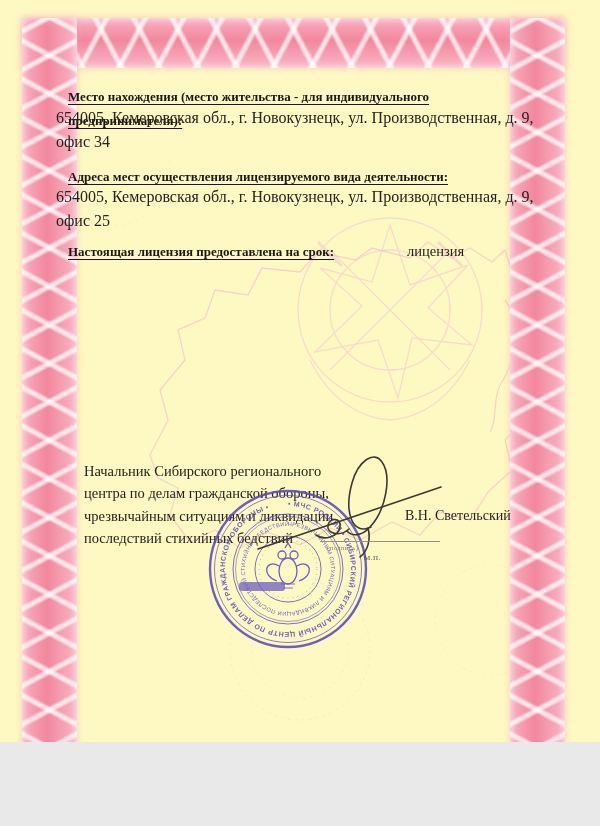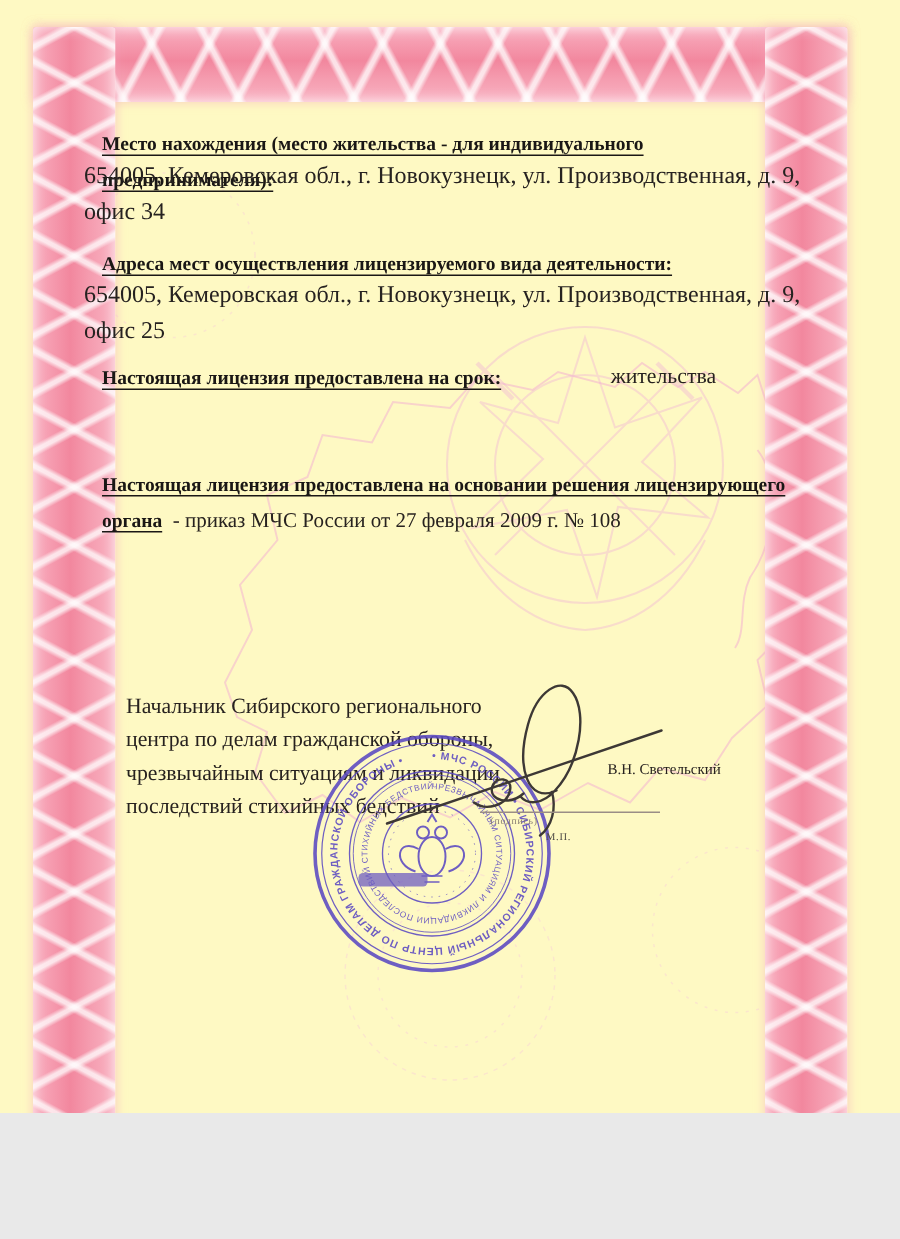--- a/index.html
+++ b/index.html
@@ -34,21 +34,21 @@
   .abs{position:absolute;}
   .hd{font-weight:bold;font-size:13px;color:#1a1715;
       text-decoration:underline;text-underline-offset:3px;text-decoration-thickness:1.2px;}
   .bd{font-size:14px;color:#27221f;}
   .para{margin:0;line-height:1.5;}
   .sec-head{left:68px;width:472px;}
   .sec-body{left:56px;width:485px;}
   .term-row{left:68px;display:flex;align-items:flex-end;gap:45px;}
   .term-val{font-size:14.5px;margin-left:28px;color:#27221f;}
   .signer{left:68px;top:460px;width:258px;font-size:14.5px;line-height:1.55;color:#27221f;margin-left:16px;}
-  .signer-name{left:405px;top:508px;font-size:10px;color:#27221f;white-space:nowrap;}
+  .signer-name{left:405px;top:508px;font-size:14px;color:#27221f;white-space:nowrap;}
   .sig-line{left:320px;top:541px;width:120px;border-top:1px solid #9a8d86;height:0;}
   .sig-caption{left:327px;top:544px;font-size:6.5px;color:#857a72;letter-spacing:.5px;}
   .seal-mark{left:331px;top:554px;font-size:7px;color:#4e4a46;letter-spacing:.5px;margin-left:33px;}
 </style>
 </head>
 <body>
 
 <div class="page">
 
   <svg class="wm" width="600" height="826" viewBox="0 0 600 826">
@@ -82,24 +82,23 @@
   </p>
   <p class="abs para sec-body" style="top:106px">654005, Кемеровская обл., г. Новокузнецк, ул. Производственная, д. 9, офис 34</p>
 
   <p class="abs para sec-head" style="top:164px">
     <span class="hd">Адреса мест осуществления лицензируемого вида деятельности:</span>
   </p>
   <p class="abs para sec-body" style="top:185px">654005, Кемеровская обл., г. Новокузнецк, ул. Производственная, д. 9, офис 25</p>
 
   <div class="abs term-row" style="top:243px">
     <span class="hd">Настоящая лицензия предоставлена на срок:</span>
-    <span class="term-val">жительства</span>
+    <span class="term-val">лицензия</span>
   </div>
 
-  <p class="abs para sec-head" style="top:311px"><span class="hd">Настоящая лицензия предоставлена на основании решения лицензирующего органа</span><span class="bd">&nbsp; - приказ МЧС России от 27 февраля 2009 г. № 108</span></p>
 
 
   <p class="abs para signer">Начальник Сибирского регионального центра по делам гражданской обороны, чрезвычайным ситуациям и ликвидации последствий стихийных бедствий</p>
   <div class="abs signer-name">В.Н. Светельский</div>
 
   <svg class="abs" style="left:205px;top:486px" width="166" height="166" viewBox="0 0 166 166" opacity="0.88">
     <defs>
       <path id="ringOuter" d="M83,20 A63,63 0 1 1 82.9,20"></path>
       <path id="ringInner" d="M83,40 A43,43 0 1 1 82.9,40"></path>
     </defs>

